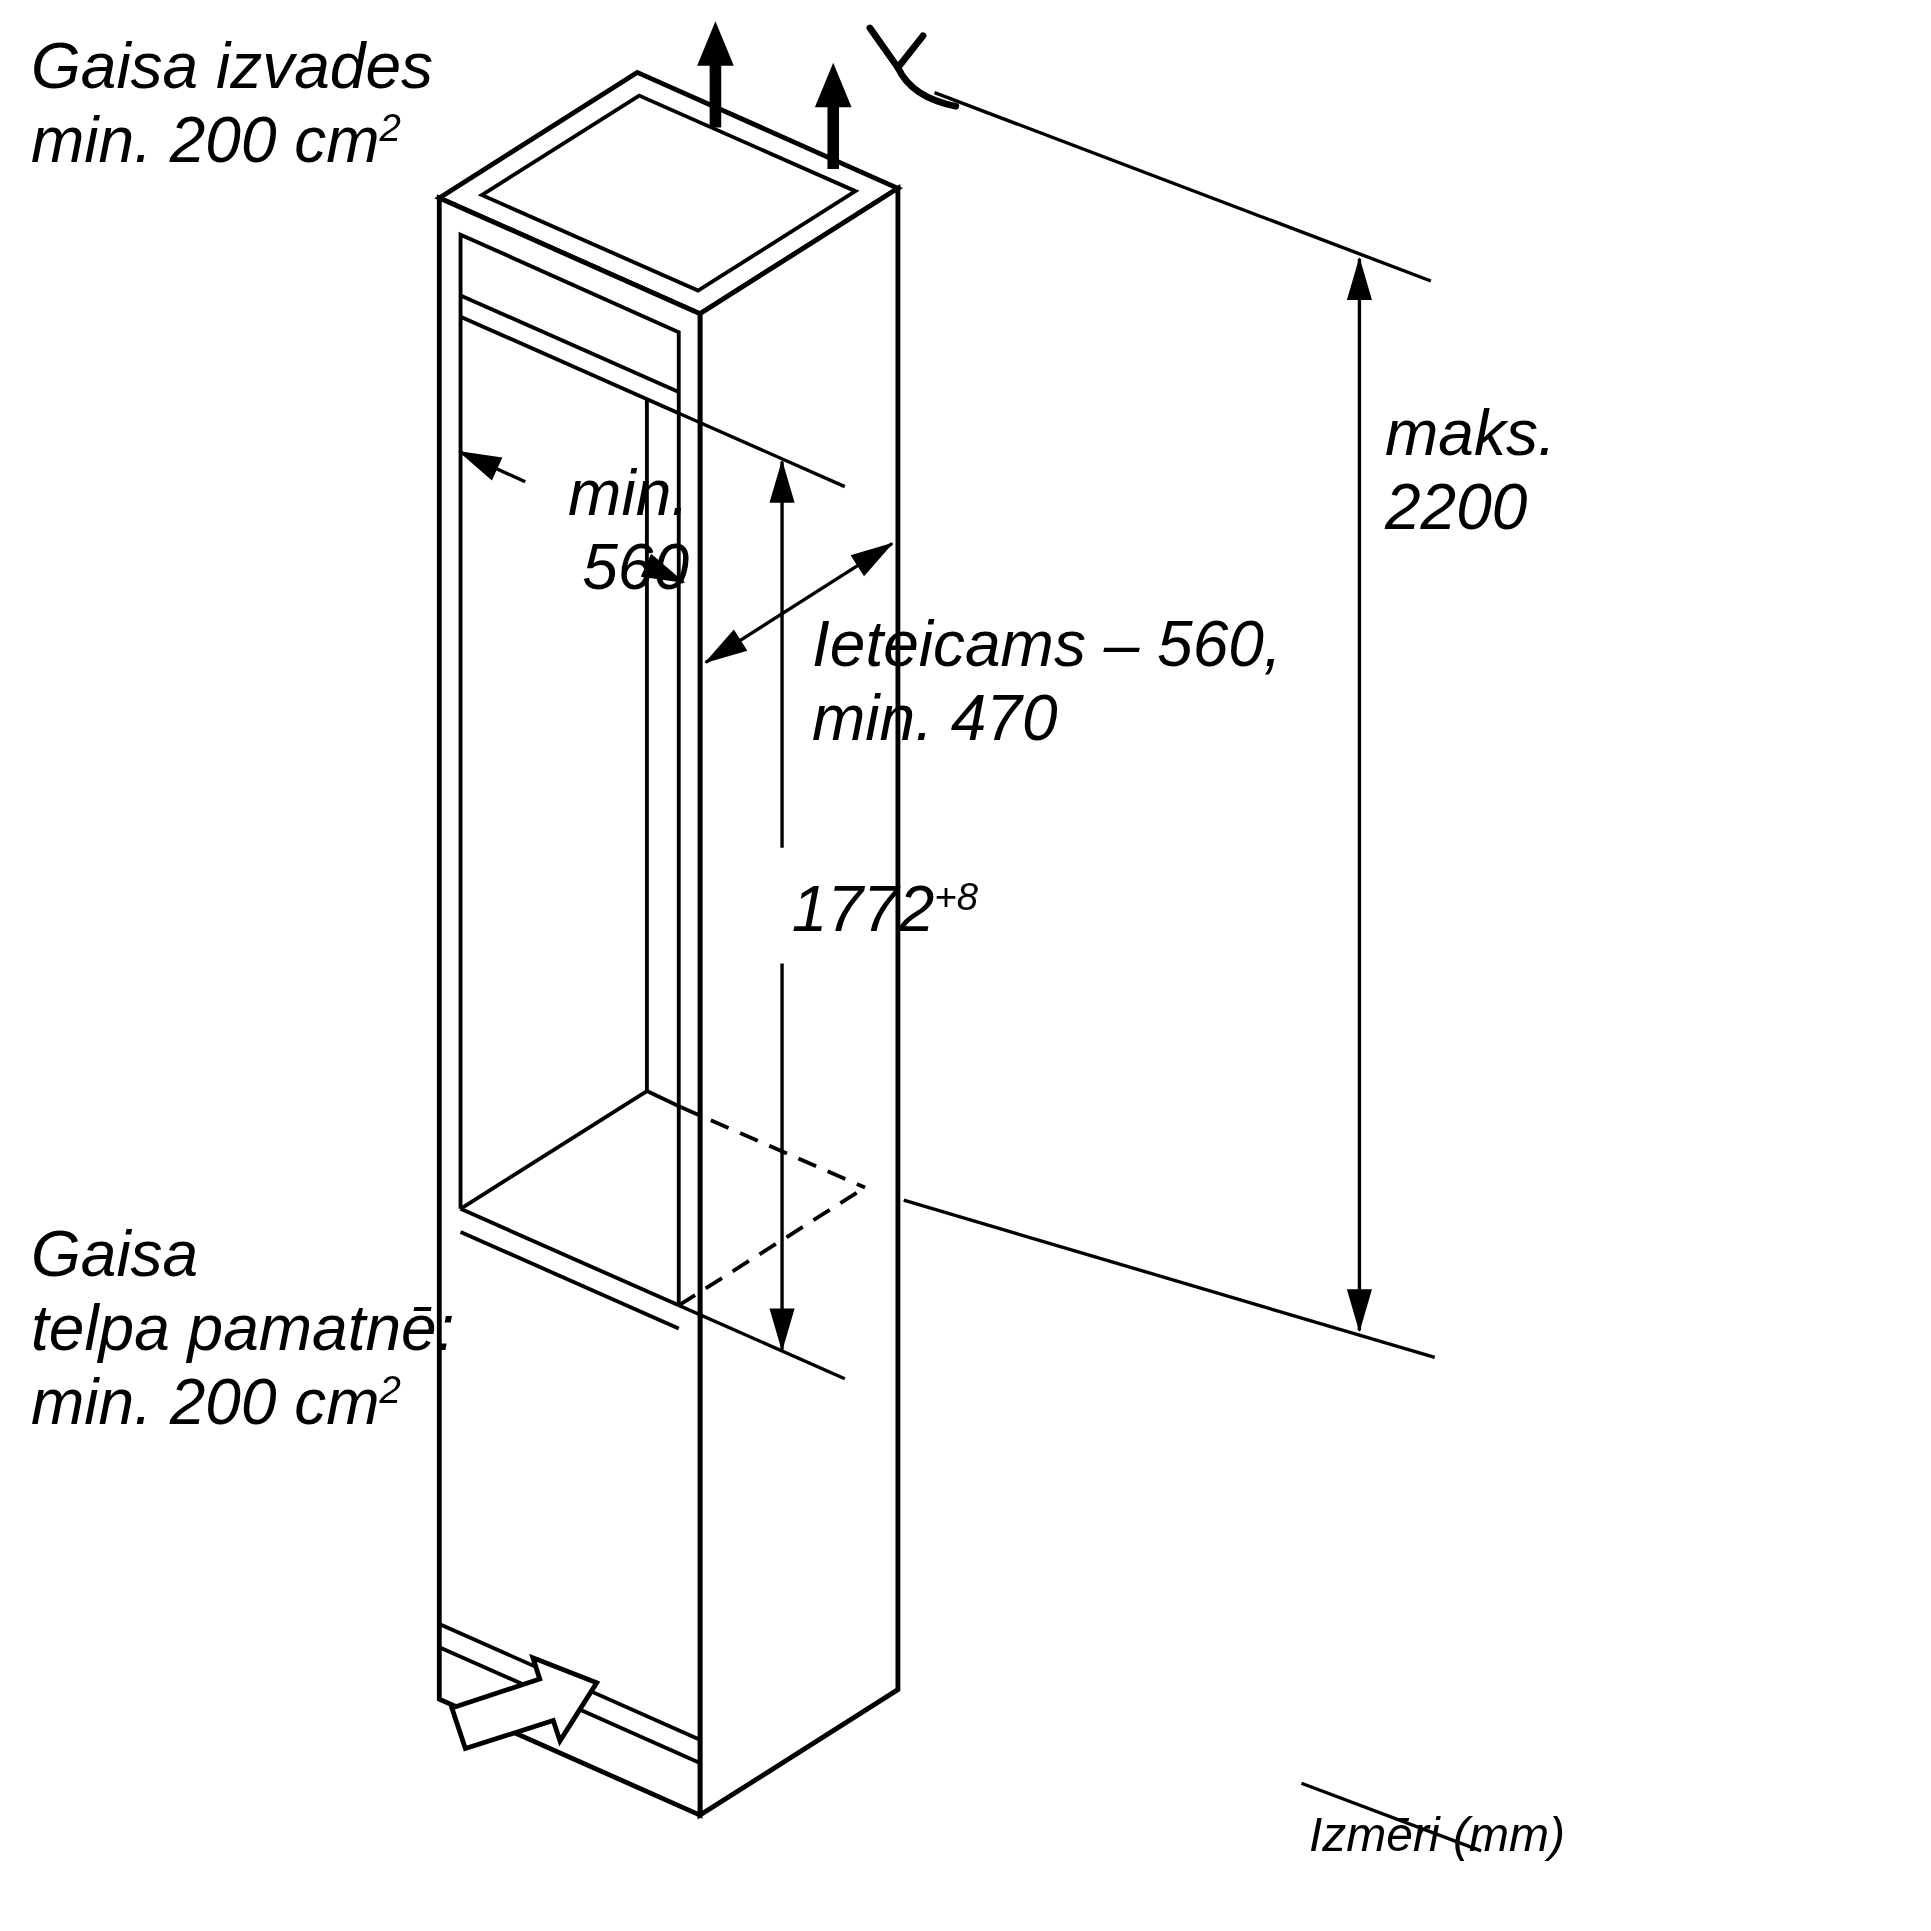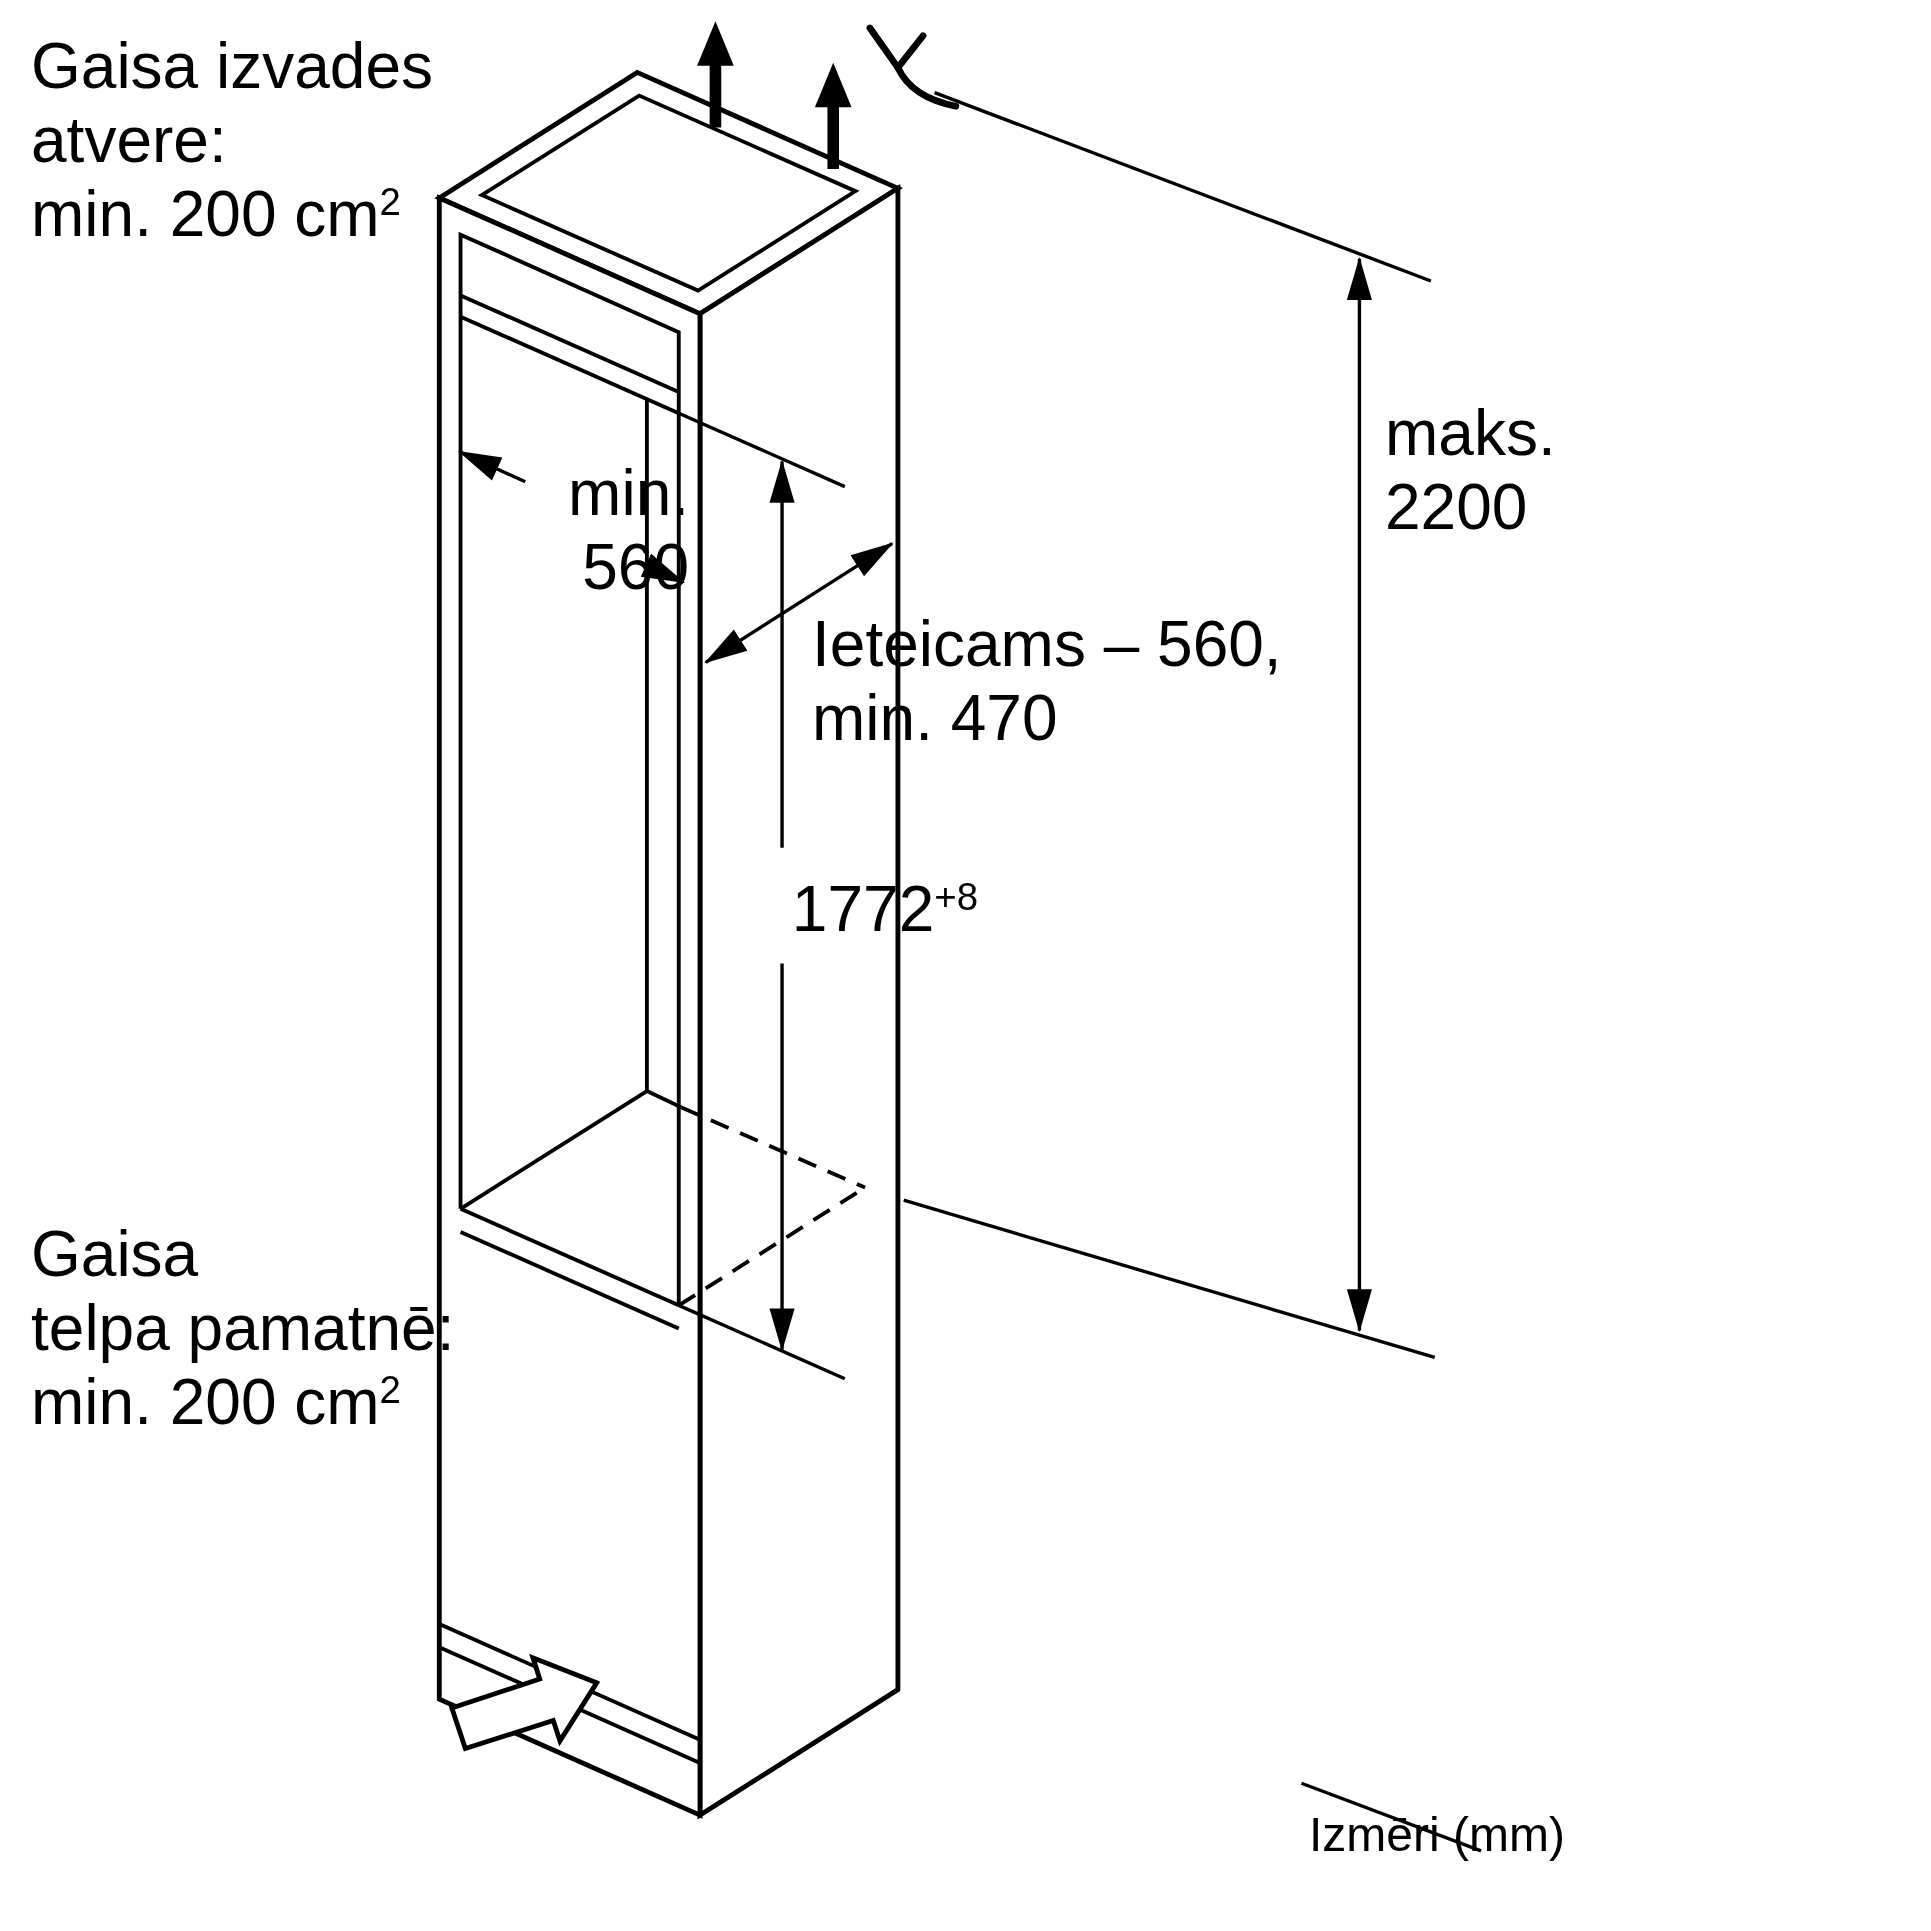--- a/index.html
+++ b/index.html
@@ -1,19 +1,20 @@
 <!DOCTYPE html>
 <html><head>
 <meta charset="utf-8">
 <style>
   html,body{margin:0;padding:0;background:#fff;}
   .stage{
     position:relative;width:1931px;height:1931px;background:#ffffff;
     font-family:"Liberation Sans","DejaVu Sans",sans-serif;color:#000;
     overflow:hidden;
+    font-style:italic;
   }
   .stage svg{position:absolute;left:0;top:0;}
   .label{position:absolute;font-size:64px;line-height:1.16;white-space:nowrap;color:#000;}
   .label.center{text-align:right;}
   .label .sup{font-size:0.60em;vertical-align:0.55em;}
   #units-note{font-size:48px;}
 </style>
 </head>
 <body>
 
@@ -73,21 +74,20 @@
     <line x1="544" y1="499" x2="476" y2="468" stroke="#000" stroke-width="3.5" marker-end="url(#ah)"></line>
     <line x1="666" y1="584" x2="708" y2="603" stroke="#000" stroke-width="3.5" marker-end="url(#ah)"></line>
 
     <line x1="731" y1="686" x2="924" y2="563" stroke="#000" stroke-width="3.5" marker-start="url(#ah)" marker-end="url(#ah)"></line>
 
     <polygon points="618,1743 552,1717 559,1739 468,1769 482,1811 573,1782 580,1803" fill="#fff" stroke="#000" stroke-width="5" stroke-linejoin="miter"></polygon>
   </svg>
 
   <div class="label" id="air-outlet-label" style="left:31px;top:29px;">
     <div>Gaisa izvades</div>
-    <div>atvere:</div>
     <div><span>min. 200 cm</span><span class="sup">2</span></div>
   </div>
 
   <div class="label center" id="niche-width-label" style="left:481px;top:456px;width:208px;">
     <div>min.</div>
     <div>560</div>
   </div>
 
   <div class="label" id="depth-label" style="left:812px;top:595px;margin-top:12px;">
     <div>Ieteicams – 560,</div>

